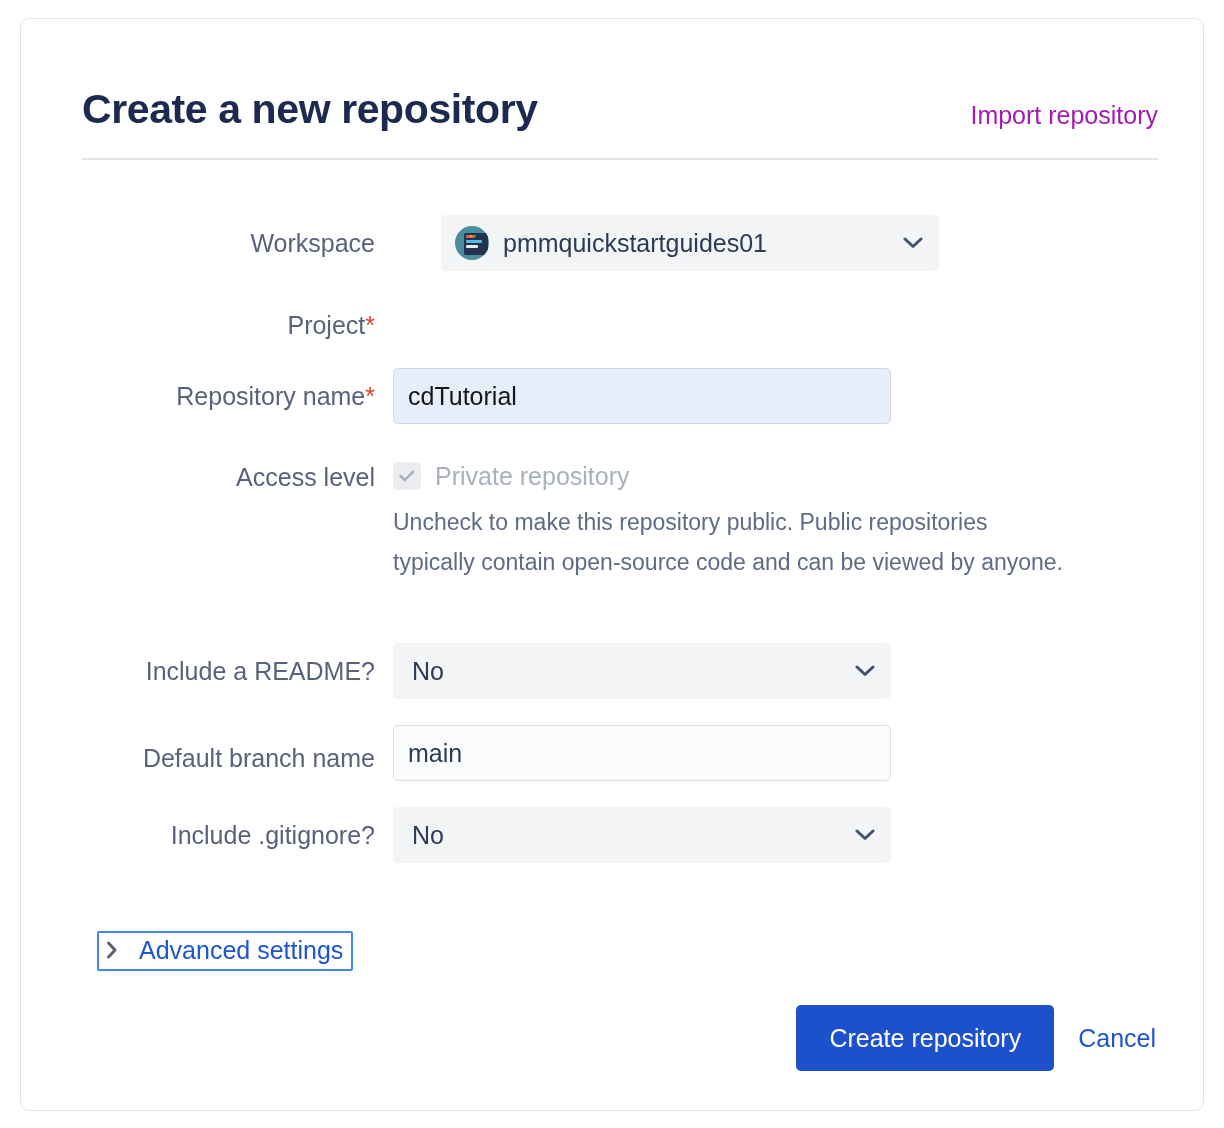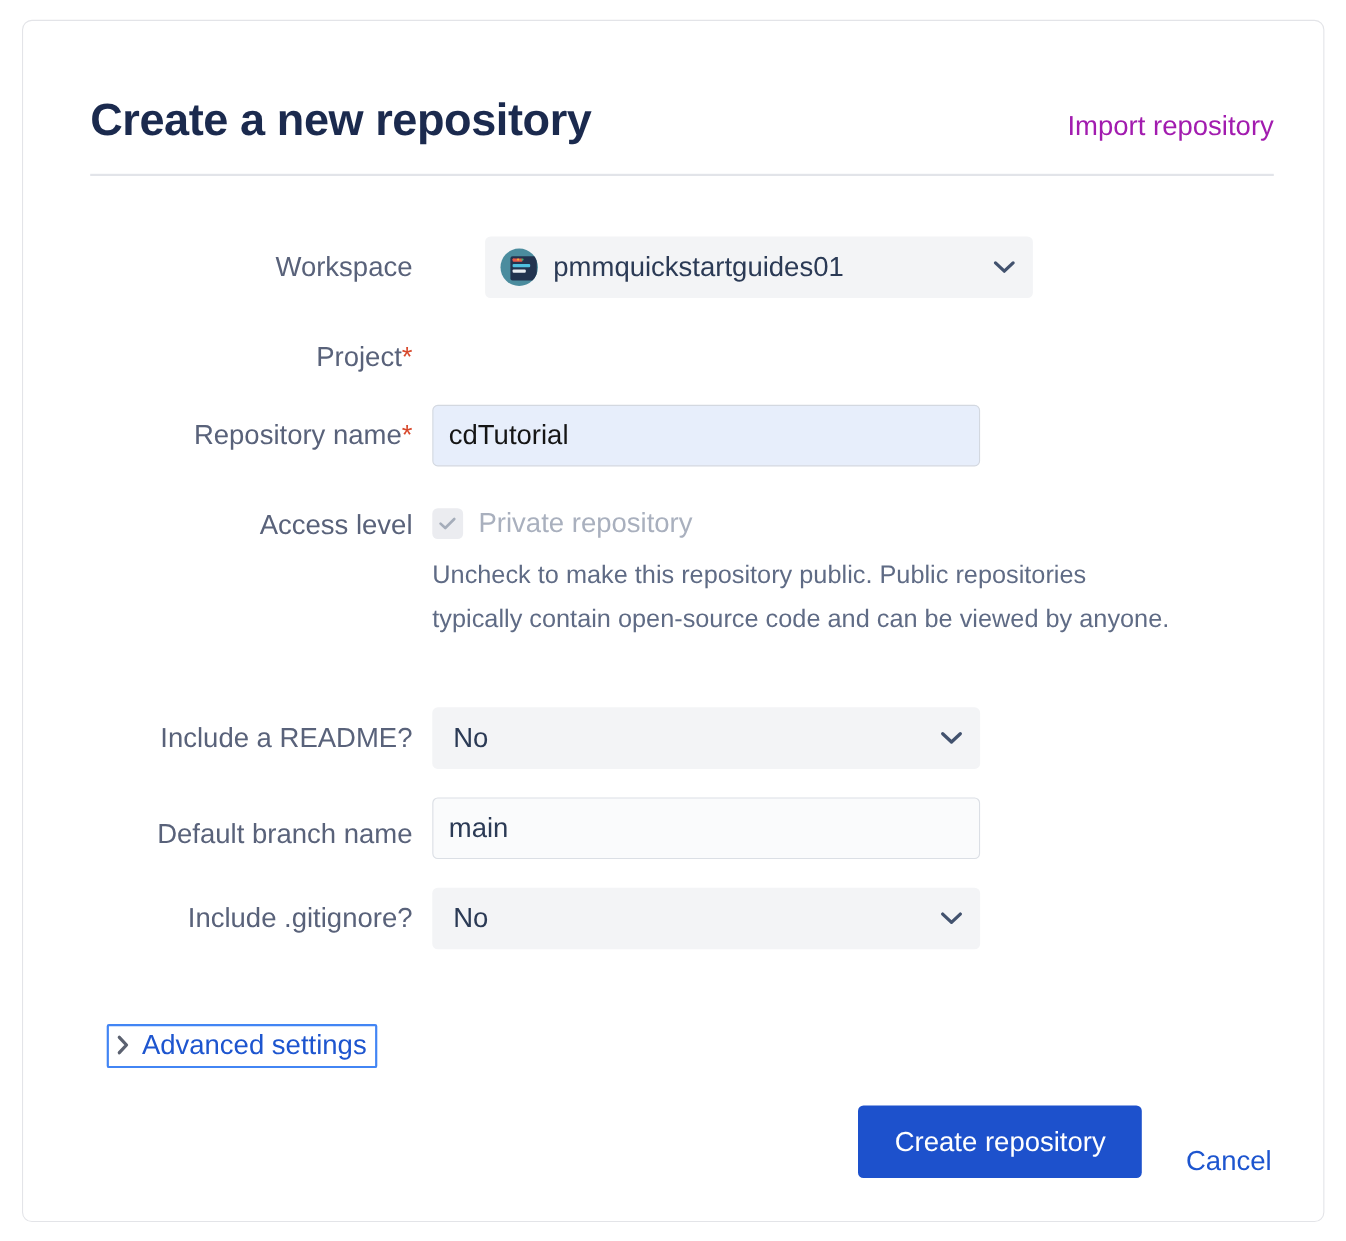--- a/index.html
+++ b/index.html
@@ -267,30 +267,30 @@
   .advanced .chev-right {
     width: 14px;
     height: 20px;
     margin-right: 10px;
     flex: 0 0 auto;
   }
   .advanced-label {
     font-size: 25px;
     color: #1d55cf;
     line-height: 30px;
+    margin-left: 10px;
   }
 
   
   .actions {
     position: absolute;
     right: 47px;
     top: 986px;
     display: flex;
-    align-items: flex-end;
-    gap: 16px;
+    align-items: center;
   }
   .btn-primary {
     background: #1d51cc;
     color: #ffffff;
     font-size: 25px;
     font-family: "Liberation Sans", sans-serif;
     border: none;
     border-radius: 5px;
     height: 66px;
     padding: 0 33px;

